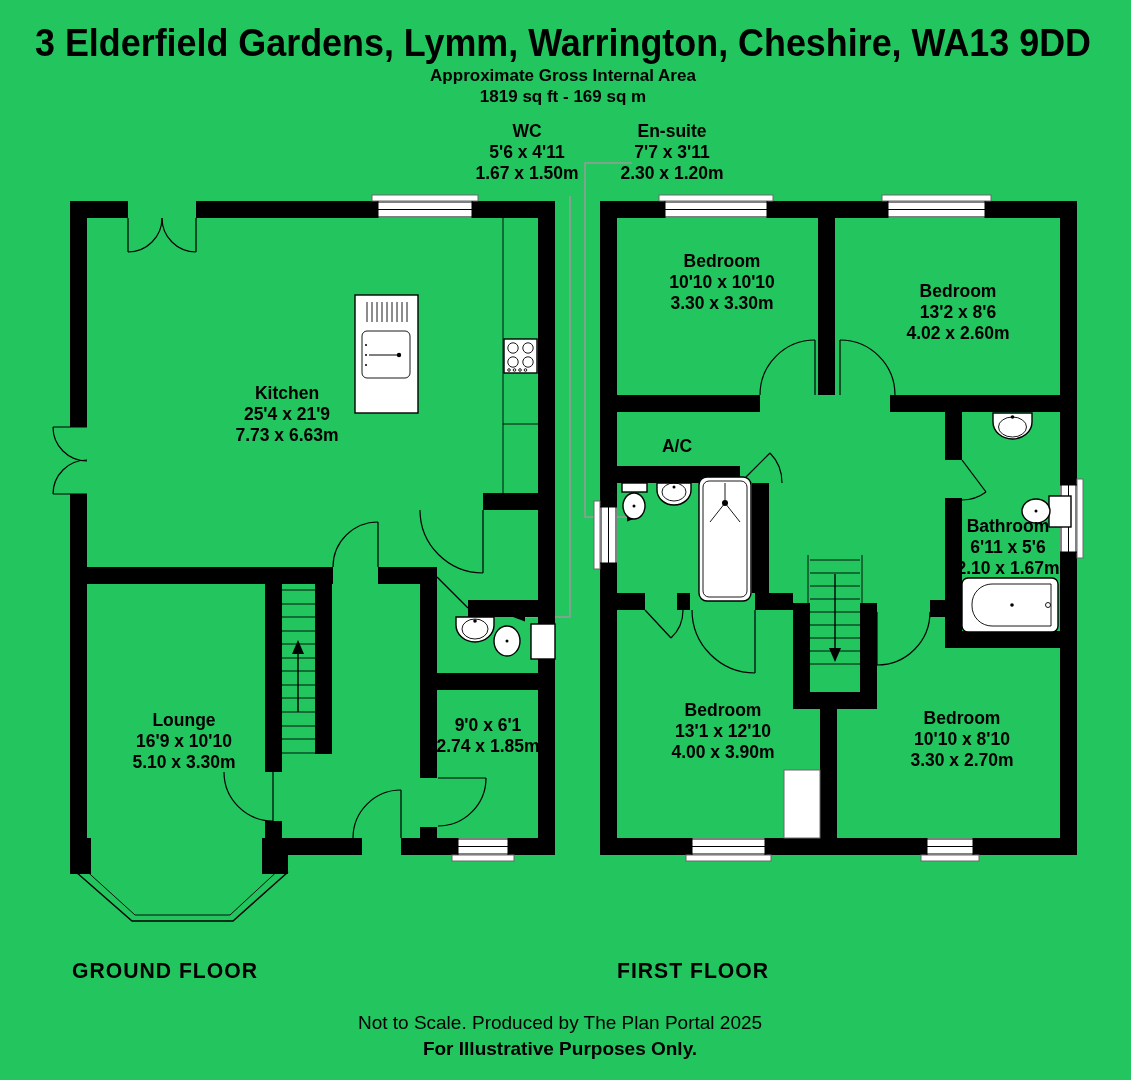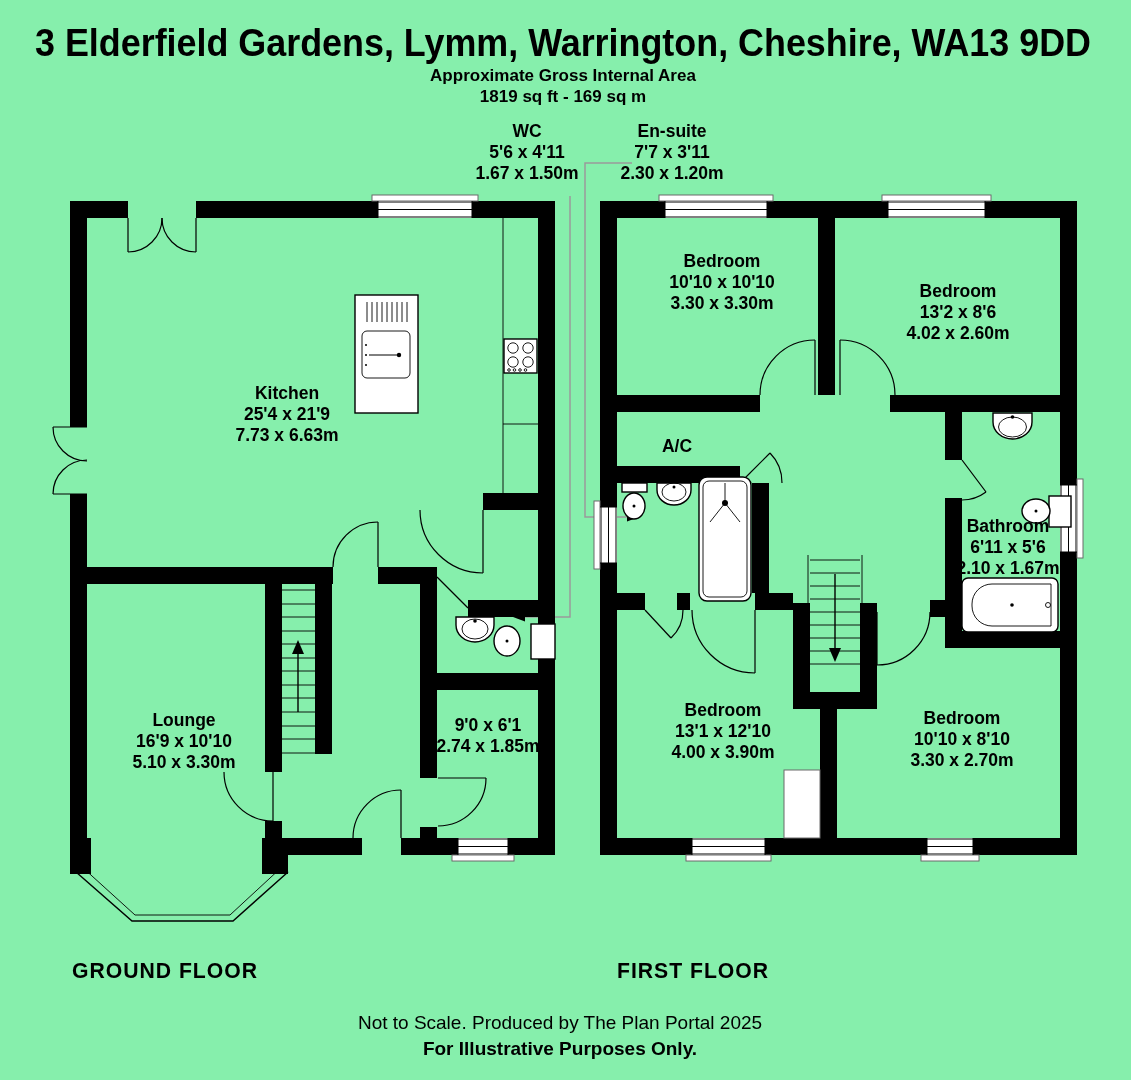--- a/index.html
+++ b/index.html
@@ -1,16 +1,16 @@
 <!DOCTYPE html>
 <html><head>
 <meta charset="utf-8">
 <style>
   html,body{margin:0;padding:0;background:#fff;}
-  .page{position:relative;width:1131px;height:1080px;background:#86efac;overflow:hidden;
+  .page{position:relative;width:1131px;height:1080px;background:#22c55e;overflow:hidden;
         font-family:"Liberation Sans", sans-serif;}
   svg{display:block}
   svg text{font-family:"Liberation Sans", sans-serif; fill:#000;}
   .title{font-size:38px;font-weight:bold;}
   .sub{font-size:17px;font-weight:bold;}
   .room{font-size:17.5px;font-weight:bold;}
   .floor-title{font-size:21.5px;font-weight:bold;letter-spacing:1px;}
   .foot1{font-size:19px;}
   .foot2{font-size:19px;font-weight:bold;}
   .wall{fill:#000;stroke:none;}

